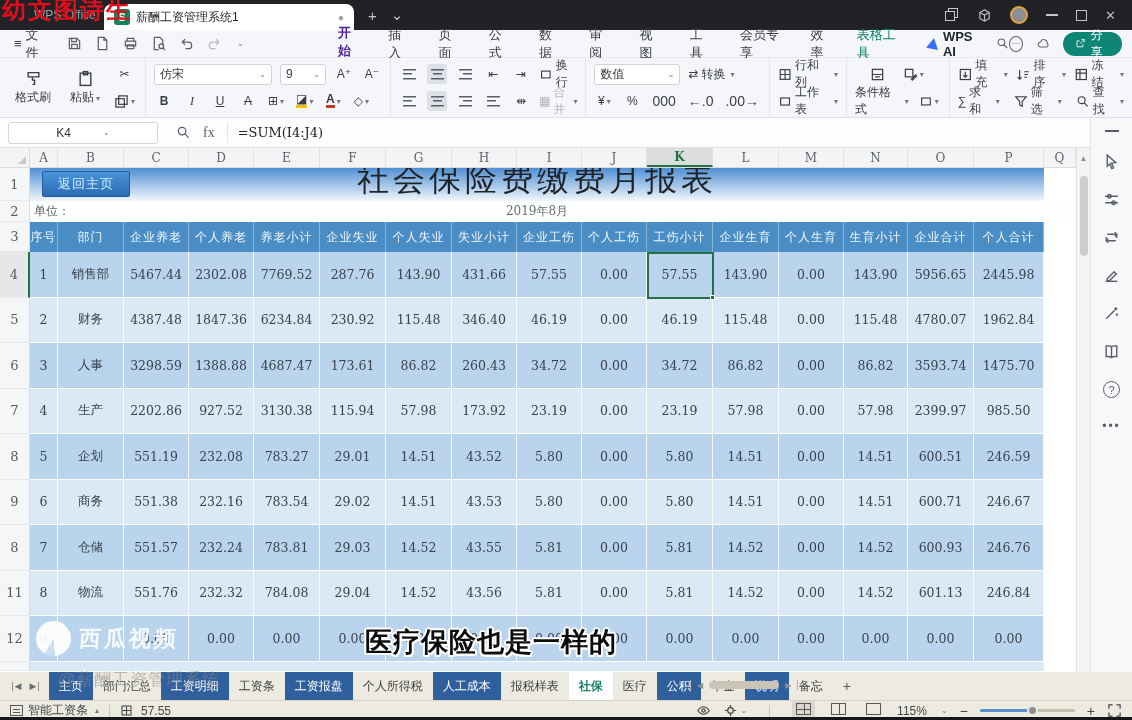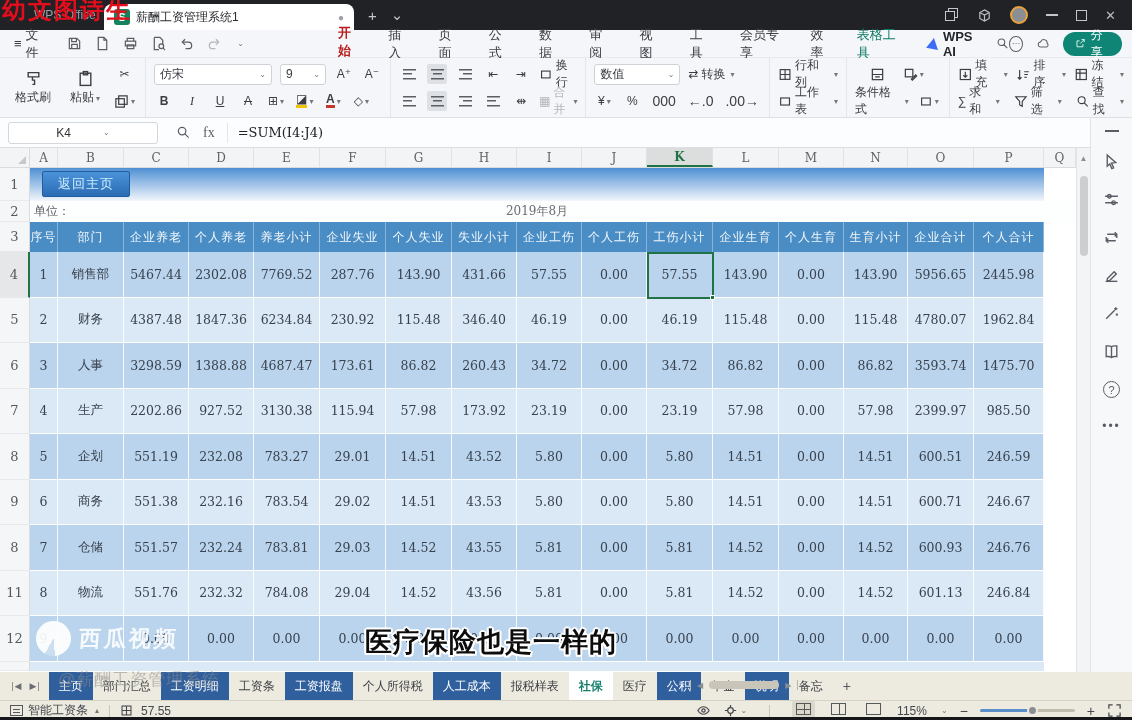--- a/index.html
+++ b/index.html
@@ -22,21 +22,21 @@
   .stack i:last-child{left:0;top:3px;background:#212226;}
   #avatar{width:18px;height:18px;border-radius:50%;background:#8b8e93;border:2px solid #e8a33d;}
   .minim{width:12px;height:1.5px;background:#c3c6cc;display:inline-block;}
   
   #menubar{position:absolute;left:0;top:30px;width:1132px;height:28px;background:#f4f6f9;display:flex;align-items:center;font-size:13px;color:#3a3d42;border-bottom:1px solid #e8eaee;}
   #file-btn{display:flex;align-items:center;gap:4px;margin-left:14px;color:#3a3d42;}
   .qicons{display:flex;align-items:center;gap:13px;margin-left:20px;color:#5a5e64;}
   .qicons .dis{color:#b3b6bb;}
   #menu-tabs{display:flex;align-items:center;gap:26px;margin-left:92px;}
   .mtab{cursor:pointer;padding:4px 2px;}
-  .mtab.active{color:#b91c1c;font-weight:bold;border-bottom:3px solid #0e7a65;}
+  .mtab.active{color:#4c1d95;font-weight:bold;border-bottom:3px solid #0e7a65;}
   #ctx-tab{color:#0e7a65;margin-left:24px;}
   #wps-ai{display:flex;align-items:center;gap:4px;margin-left:24px;font-weight:bold;color:#23262b;}
   #ai-logo{width:0;height:0;border-left:6px solid transparent;border-right:6px solid transparent;border-bottom:11px solid #3b6df6;transform:rotate(10deg);}
   #menu-right{margin-left:auto;display:flex;align-items:center;gap:14px;margin-right:10px;color:#5a5e64;}
   #share-btn{background:#0e8575;color:#fff;border-radius:14px;height:24px;display:flex;align-items:center;gap:5px;padding:0 12px;font-size:12px;cursor:pointer;}
   .facecircle{width:16px;height:16px;border:1.3px solid #5a5e64;border-radius:50%;display:inline-flex;align-items:center;justify-content:center;font-size:8px;color:#5a5e64;}
   
   #ribbon{position:absolute;left:0;top:58px;width:1132px;height:60px;background:#f4f6f9;border-bottom:1px solid #dcdfe3;display:flex;align-items:stretch;font-size:12px;color:#3a3d42;}
   .rgroup{display:flex;flex-direction:column;justify-content:center;gap:5px;padding:0 8px;border-right:1px solid #e4e7ea;}
   .rrow{display:flex;align-items:center;gap:8px;height:22px;}
@@ -588,20 +588,21 @@
         <div class="colh" style="width: 66px;">O</div>
         <div class="colh" style="width: 70px;">P</div>
         <div class="colh" style="width: 32px;">Q</div>
       </div>
   </div>
 
   <div class="grow" id="banner-row">
     <div class="rowno">1</div>
     <div id="banner">
       <span id="back-btn">返回主页</span>
+      <span id="sheet-title">社会保险费缴费月报表</span>
     </div>
   </div>
 
   <div class="grow" id="unit-row">
     <div class="rowno">2</div>
     <div id="unit-content">
       <span id="unit-label">单位：</span>
       <span id="period">2019年8月</span>
     </div>
   </div>

